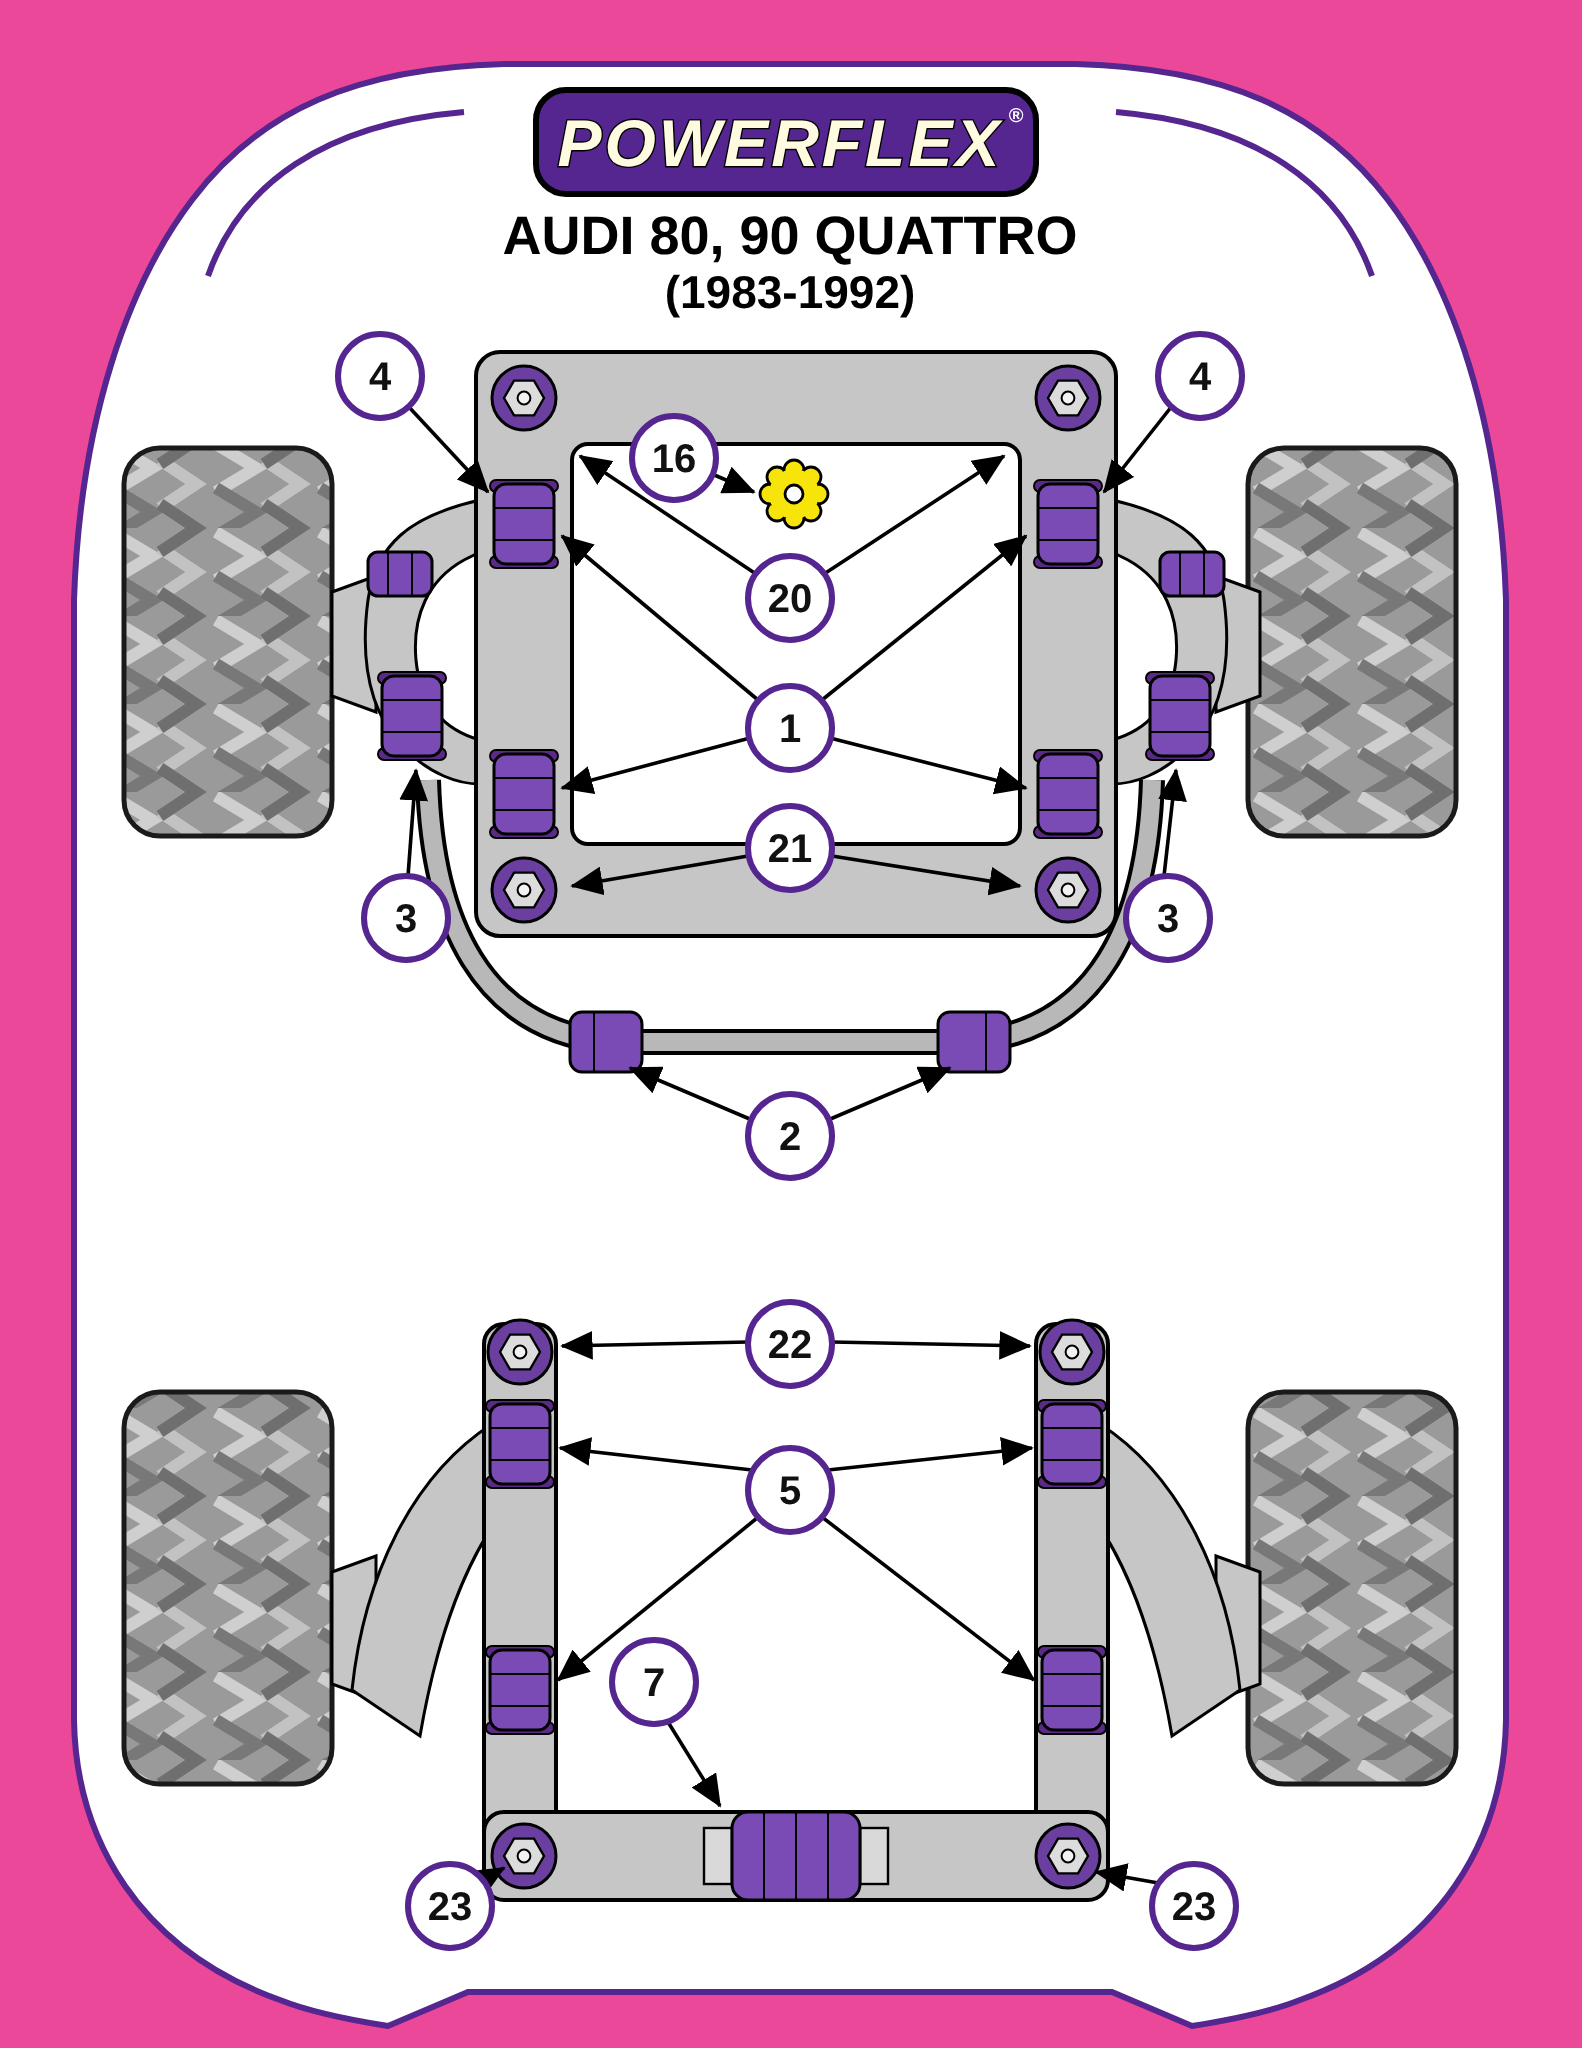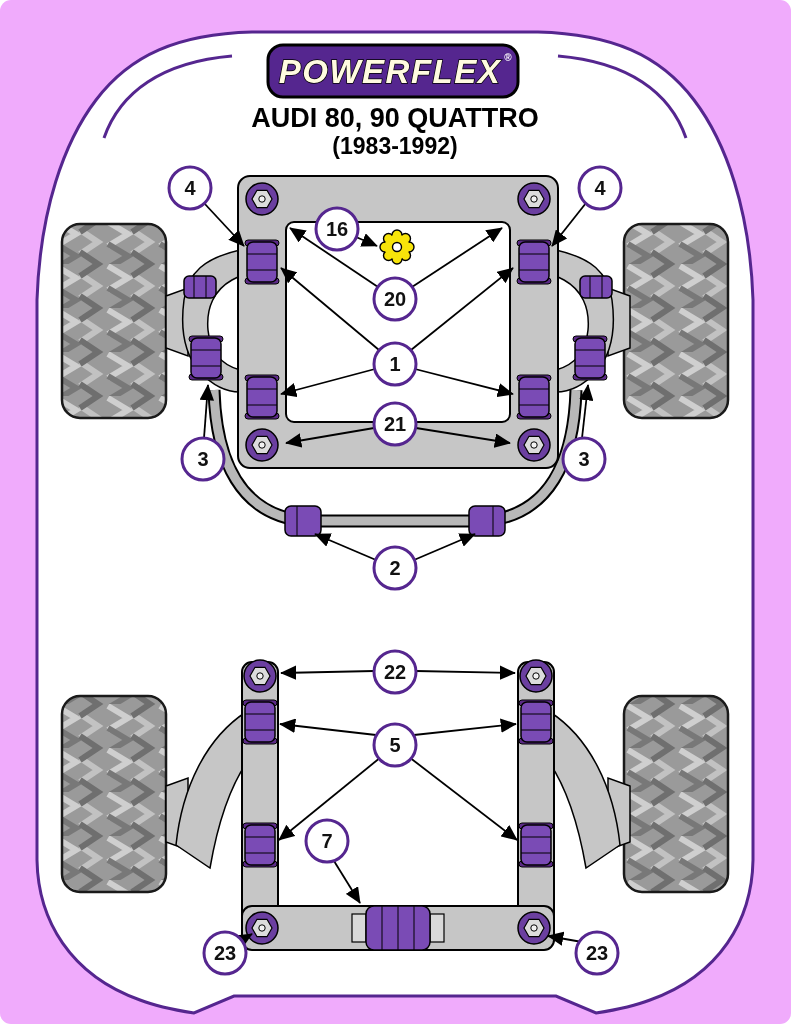--- a/index.html
+++ b/index.html
@@ -1,17 +1,17 @@
 <!DOCTYPE html>
 <html><head>
 <meta charset="utf-8">
 <style>
   html,body{margin:0;padding:0;background:#fff;}
-  .stage{width:791px;height:1024px;position:relative;margin:0 auto;background:#f0abfc;
-         font-family:"Liberation Sans",sans-serif;border-radius:11px;}
+  .stage{width:791px;height:1024px;position:relative;margin:0 auto;background:#ec4899;
+         font-family:"Liberation Sans",sans-serif;}
   svg{display:block;}
   .title-t{font:700 27px "Liberation Sans",sans-serif;fill:#000;text-anchor:middle;}
   .subtitle-t{font:700 23px "Liberation Sans",sans-serif;fill:#000;text-anchor:middle;}
   .logo-t{font:italic 800 33px "Liberation Sans",sans-serif;fill:#fffbe0;stroke:#000;
           stroke-width:1.4px;letter-spacing:1.5px;text-anchor:middle;paint-order:stroke;}
   .logo-r{font:700 10px "Liberation Sans",sans-serif;fill:#fff;text-anchor:middle;}
   .co{fill:#fff;stroke:#55268f;stroke-width:3;}
   .co-t{font:700 20px "Liberation Sans",sans-serif;fill:#111;text-anchor:middle;}
   .arrow{stroke:#000;stroke-width:1.8;fill:none;}
   .outline{fill:#fff;stroke:#55268f;stroke-width:3;}

